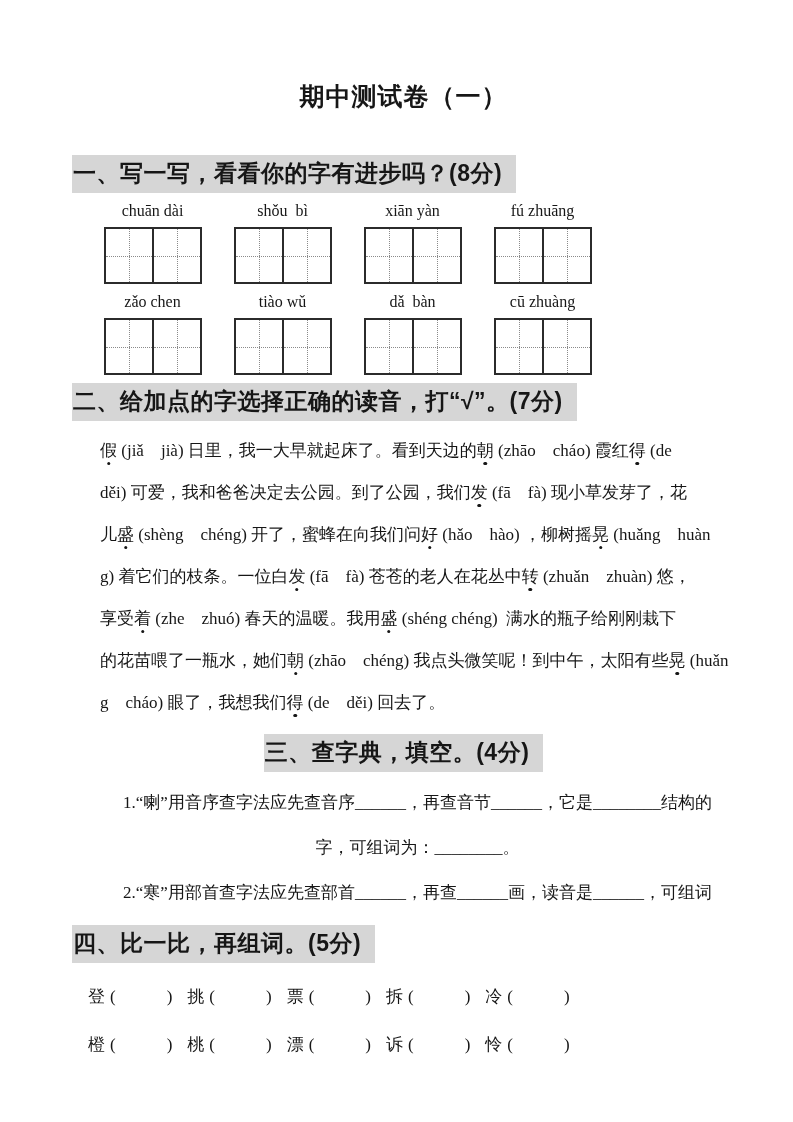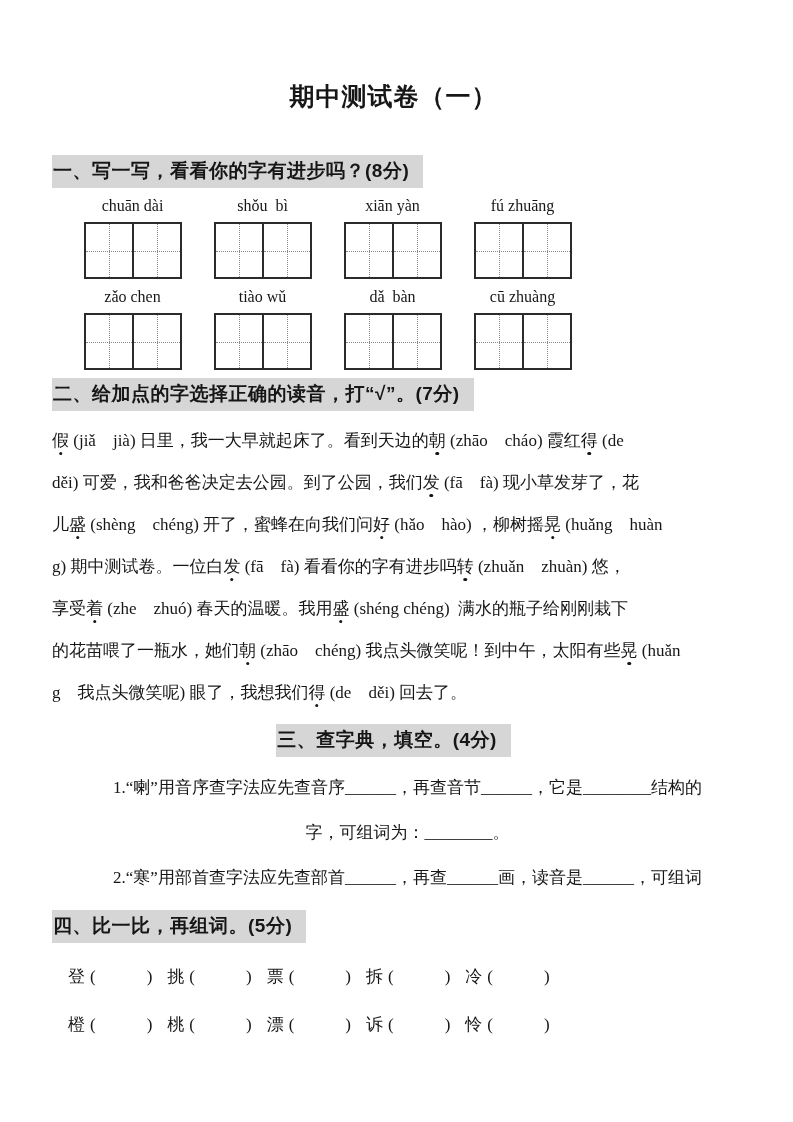--- a/index.html
+++ b/index.html
@@ -1,44 +1,44 @@
 <!DOCTYPE html>
 <html><head>
 <meta charset="utf-8">
 <style>
   html,body{margin:0;padding:0;}
   body{
     width:793px;height:1122px;background:#ffffff;color:#161616;
     font-family:"Liberation Serif","DejaVu Serif",serif;
     overflow:hidden;
   }
-  .page{box-sizing:border-box;width:793px;height:1122px;padding:80px 58px 0 52px;}
+  .page{box-sizing:border-box;width:793px;height:1122px;padding:80px 58px 0 72px;}
   .title{
     font-family:"Liberation Sans","DejaVu Sans",sans-serif;
     font-weight:bold;font-size:25px;letter-spacing:1px;
     text-align:center;margin:0 0 42px 0;
   }
   .sec-heading{
     display:inline-block;background:#d6d6d6;
     font-family:"Liberation Sans","DejaVu Sans",sans-serif;
-    font-weight:bold;font-size:19px;letter-spacing:.5px;
+    font-weight:bold;font-size:23px;letter-spacing:.5px;
     padding:3px 14px 4px 1px;margin:0;
   }
   section{margin:0;}
   .sec1{margin-top:0;}
   .pinyin-row{display:flex;gap:25px;margin:9px 0 0 28px;}
   .pinyin-group{width:105px;text-align:center;}
   .pinyin-label{font-size:16px;white-space:pre;margin-bottom:7px;}
   .tzg{display:flex;border:2px solid #2b2b2b;width:-moz-fit-content;width:fit-content;margin:0 auto;background:#fff;}
   .tzg-cell{width:46px;height:53px;position:relative;}
   .tzg-cell + .tzg-cell{border-left:2px solid #2b2b2b;}
   .tzg-cell::before{content:"";position:absolute;left:50%;top:0;bottom:0;border-left:1px dotted #8a8a8a;}
   .tzg-cell::after{content:"";position:absolute;top:50%;left:0;right:0;border-top:1px dotted #8a8a8a;}
   .sec2{margin-top:8px;}
-  .passage{margin:9px 0 0 0;}
+  .passage{margin:9px 0 0 28px;}
   .p-line{font-size:17px;line-height:42px;white-space:pre;}
   .dot{position:relative;}
   .dot::after{
     content:"";position:absolute;width:3.5px;height:3.5px;border-radius:50%;
     background:#161616;left:50%;transform:translateX(-50%);bottom:-5px;
   }
   .sec3{margin-top:10px;text-align:center;}
   .q-lines{margin:8px 0 0 16px;}
   .q-line{font-size:17px;line-height:45px;white-space:pre;margin-left:12px;}
   .sec4{margin-top:10px;}
@@ -117,24 +117,24 @@
         </div>
       </div>
   </section>
 
   <section class="sec2">
     <div class="sec-heading">二、给加点的字选择正确的读音，打“√”。(7分)</div>
     <div class="passage">
         <div class="p-line"><span class="dot">假</span><span> (jiǎ　jià) 日里，我一大早就起床了。看到天边的</span><span class="dot">朝</span><span> (zhāo　cháo) 霞红</span><span class="dot">得</span><span> (de</span></div>
         <div class="p-line"><span>děi) 可爱，我和爸爸决定去公园。到了公园，我们</span><span class="dot">发</span><span> (fā　fà) 现小草发芽了，花</span></div>
         <div class="p-line"><span>儿</span><span class="dot">盛</span><span> (shèng　chéng) 开了，蜜蜂在向我们问</span><span class="dot">好</span><span> (hǎo　hào) ，柳树摇</span><span class="dot">晃</span><span> (huǎng　huàn</span></div>
-        <div class="p-line"><span>g) 期中测试卷。一位白</span><span class="dot">发</span><span> (fā　fà) 看看你的字有进步吗</span><span class="dot">转</span><span> (zhuǎn　zhuàn) 悠，</span></div>
+        <div class="p-line"><span>g) 着它们的枝条。一位白</span><span class="dot">发</span><span> (fā　fà) 苍苍的老人在花丛中</span><span class="dot">转</span><span> (zhuǎn　zhuàn) 悠，</span></div>
         <div class="p-line"><span>享受</span><span class="dot">着</span><span> (zhe　zhuó) 春天的温暖。我用</span><span class="dot">盛</span><span> (shéng chéng)  满水的瓶子给刚刚栽下</span></div>
         <div class="p-line"><span>的花苗喂了一瓶水，她们</span><span class="dot">朝</span><span> (zhāo　chéng) 我点头微笑呢！到中午，太阳有些</span><span class="dot">晃</span><span> (huǎn</span></div>
-        <div class="p-line"><span>g　我点头微笑呢) 眼了，我想我们</span><span class="dot">得</span><span> (de　děi) 回去了。</span></div>
+        <div class="p-line"><span>g　cháo) 眼了，我想我们</span><span class="dot">得</span><span> (de　děi) 回去了。</span></div>
       </div>
   </section>
 
   <section class="sec3">
     <div class="sec-heading">三、查字典，填空。(4分)</div>
     <div class="q-lines">
         <div class="q-line">1.“喇”用音序查字法应先查音序______，再查音节______，它是________结构的</div>
         <div class="q-line">字，可组词为：________。</div>
         <div class="q-line">2.“寒”用部首查字法应先查部首______，再查______画，读音是______，可组词</div>
       </div>

